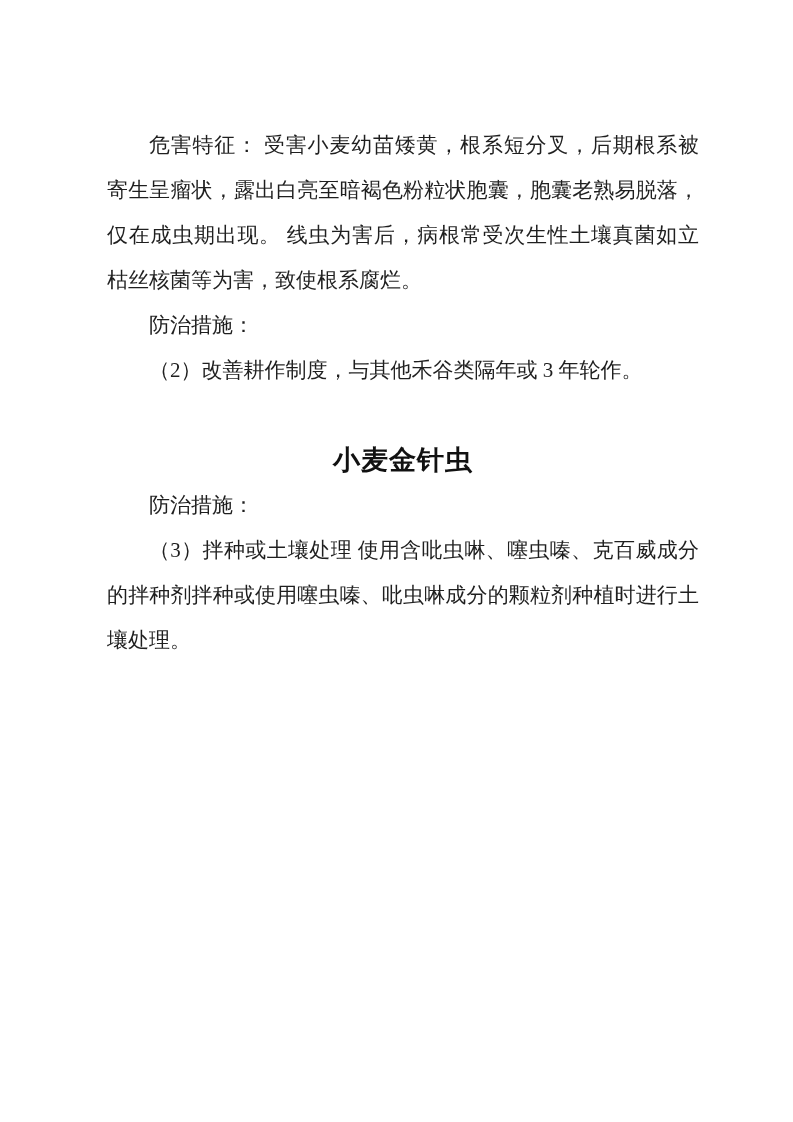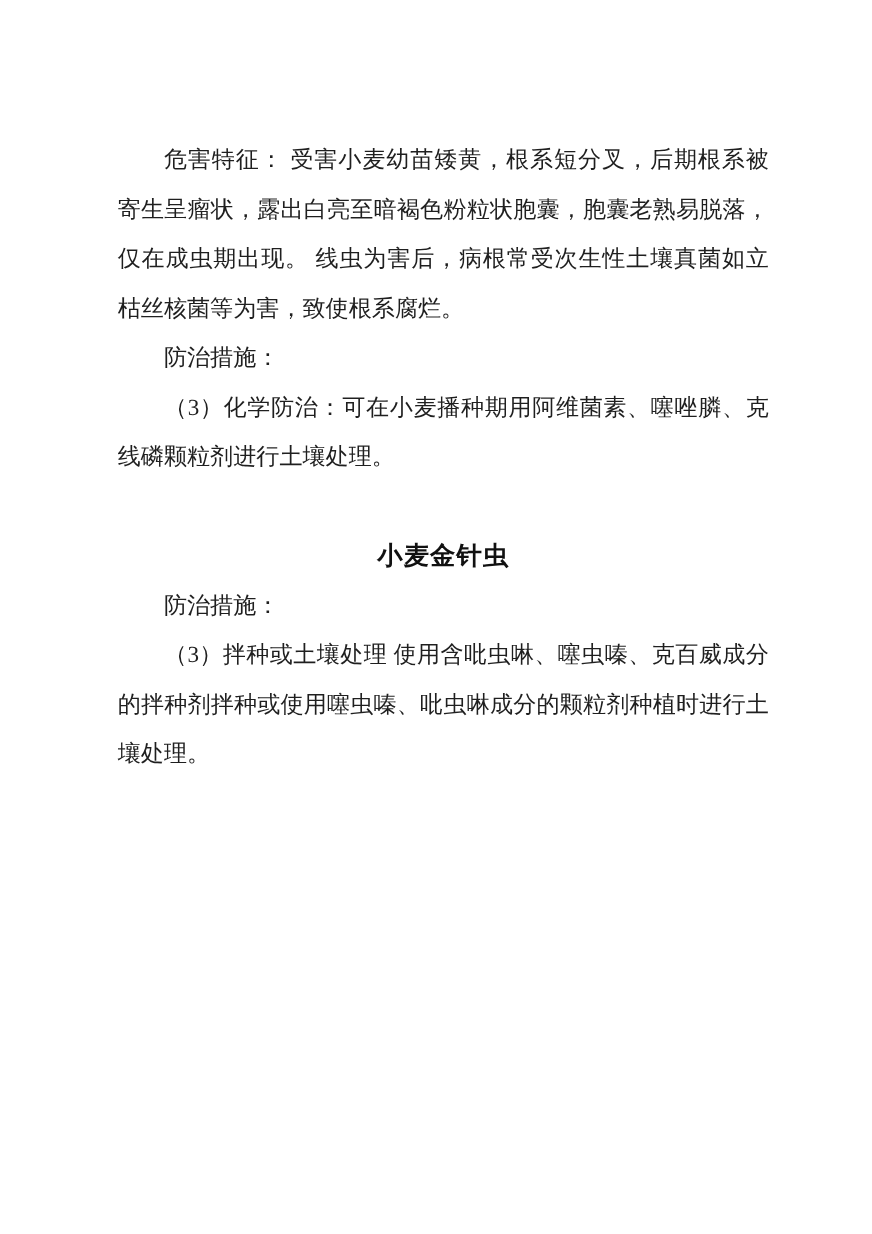--- a/index.html
+++ b/index.html
@@ -28,33 +28,33 @@
   }
   p.body-para {
     margin: 0;
     text-indent: 2em;
   }
   h2.section-heading {
     margin: 45px 0 0 0;
     padding: 0;
     font-family: "Liberation Sans", "DejaVu Sans", sans-serif;
     font-weight: bold;
-    font-size: 23px;
+    font-size: 27px;
     line-height: 45px;
     text-align: center;
     text-indent: 0;
     color: #111111;
     letter-spacing: 1px;
   }
 </style>
 </head>
 <body>
 
 <div class="page">
   <div class="doc">
       <p class="body-para">危害特征：  受害小麦幼苗矮黄，根系短分叉，后期根系被寄生呈瘤状，露出白亮至暗褐色粉粒状胞囊，胞囊老熟易脱落，仅在成虫期出现。 线虫为害后，病根常受次生性土壤真菌如立枯丝核菌等为害，致使根系腐烂。</p>
       <p class="body-para">防治措施：</p>
-      <p class="body-para">（3）化学防治：可在小麦播种期用阿维菌素、噻唑膦、克线磷颗粒剂进行土壤处理。</p>
+      <p class="body-para">（2）改善耕作制度，与其他禾谷类隔年或 3 年轮作。</p>
       <h2 class="section-heading">小麦金针虫</h2>
       <p class="body-para">防治措施：</p>
       <p class="body-para">（3）拌种或土壤处理  使用含吡虫啉、噻虫嗪、克百威成分的拌种剂拌种或使用噻虫嗪、吡虫啉成分的颗粒剂种植时进行土壤处理。</p>
     </div>
 </div>
 
 </body></html>

